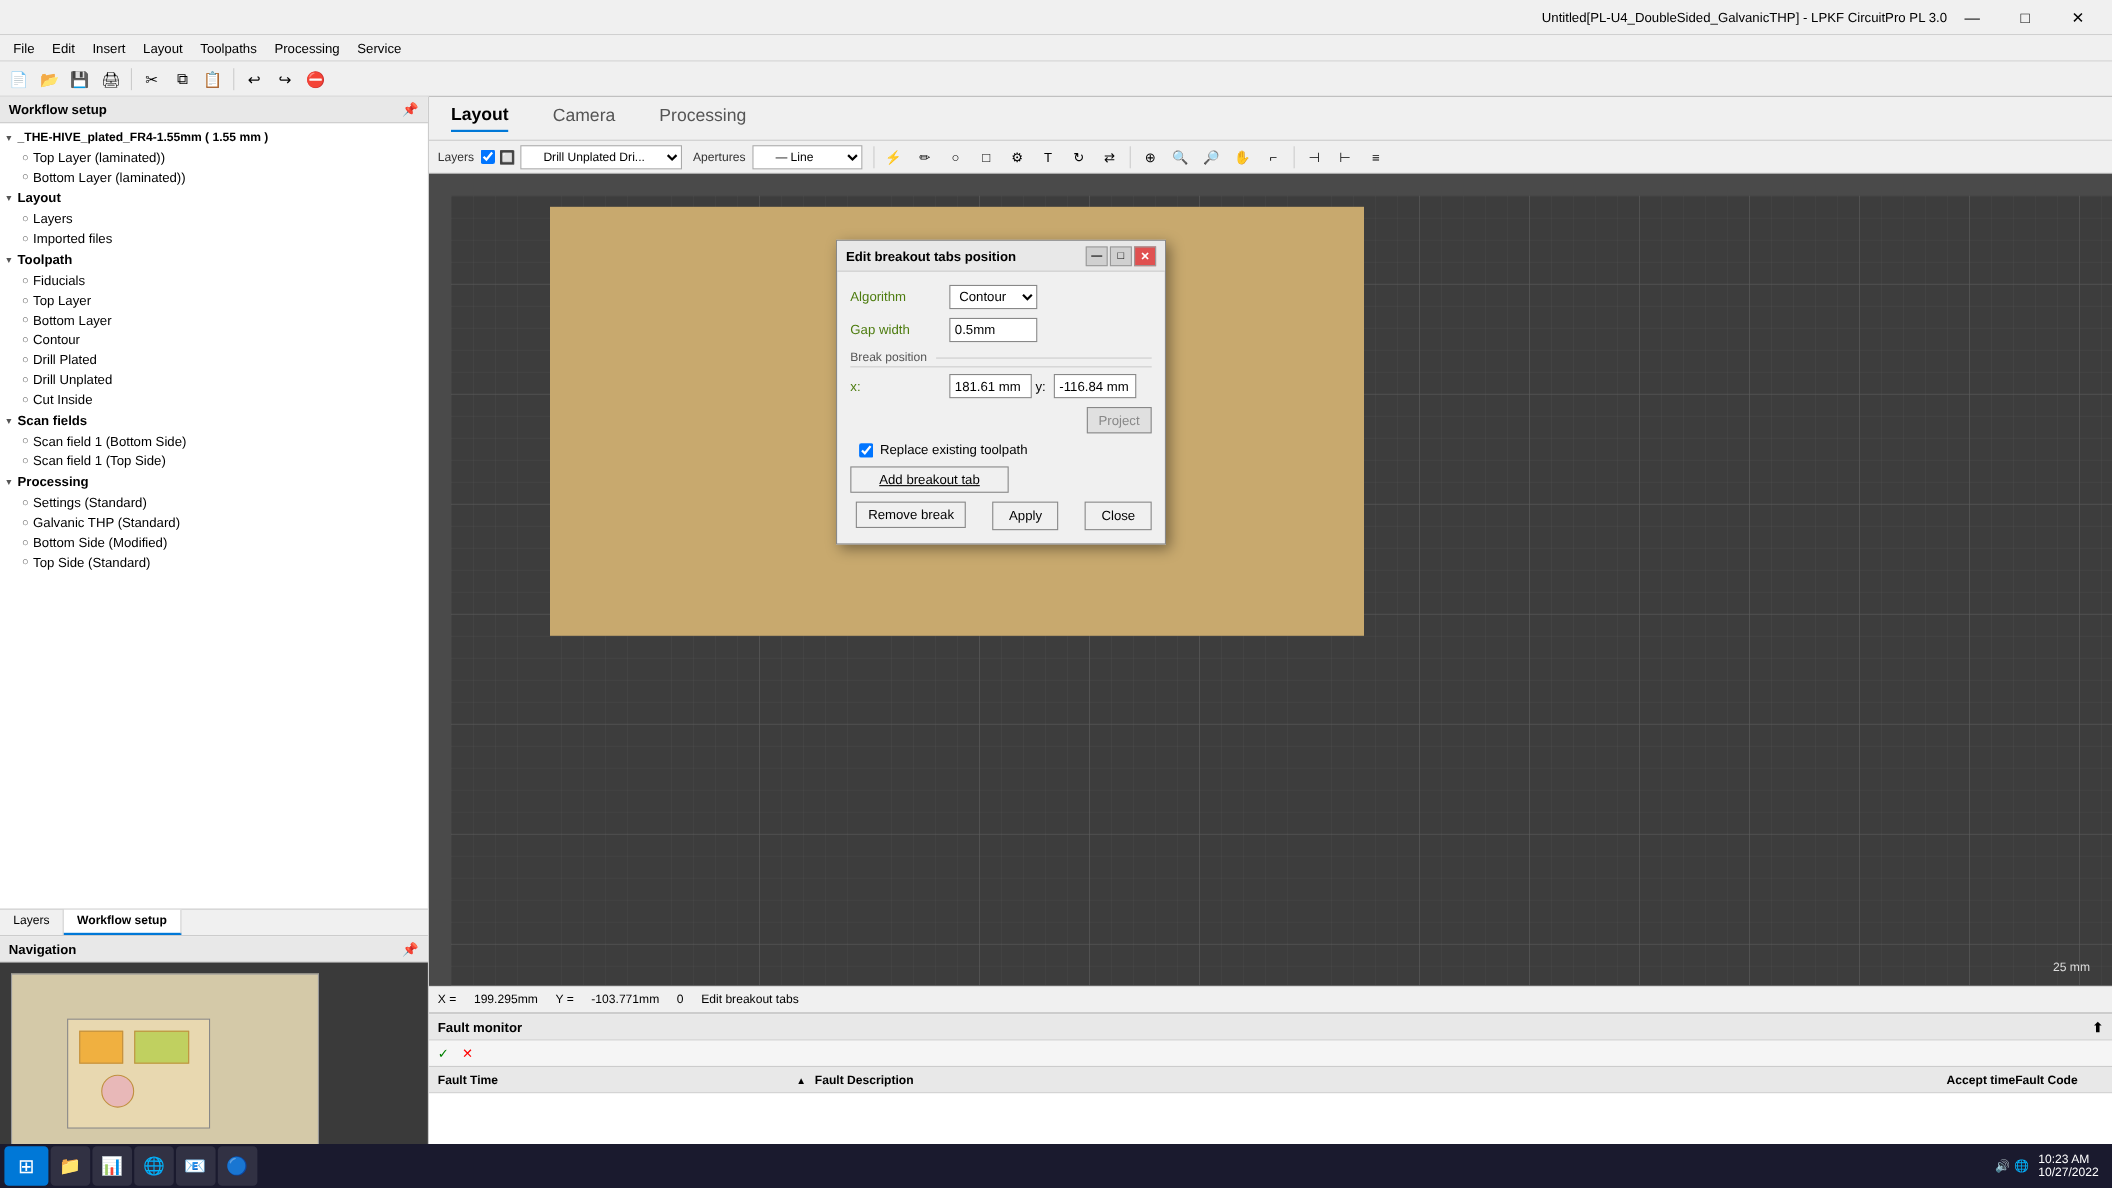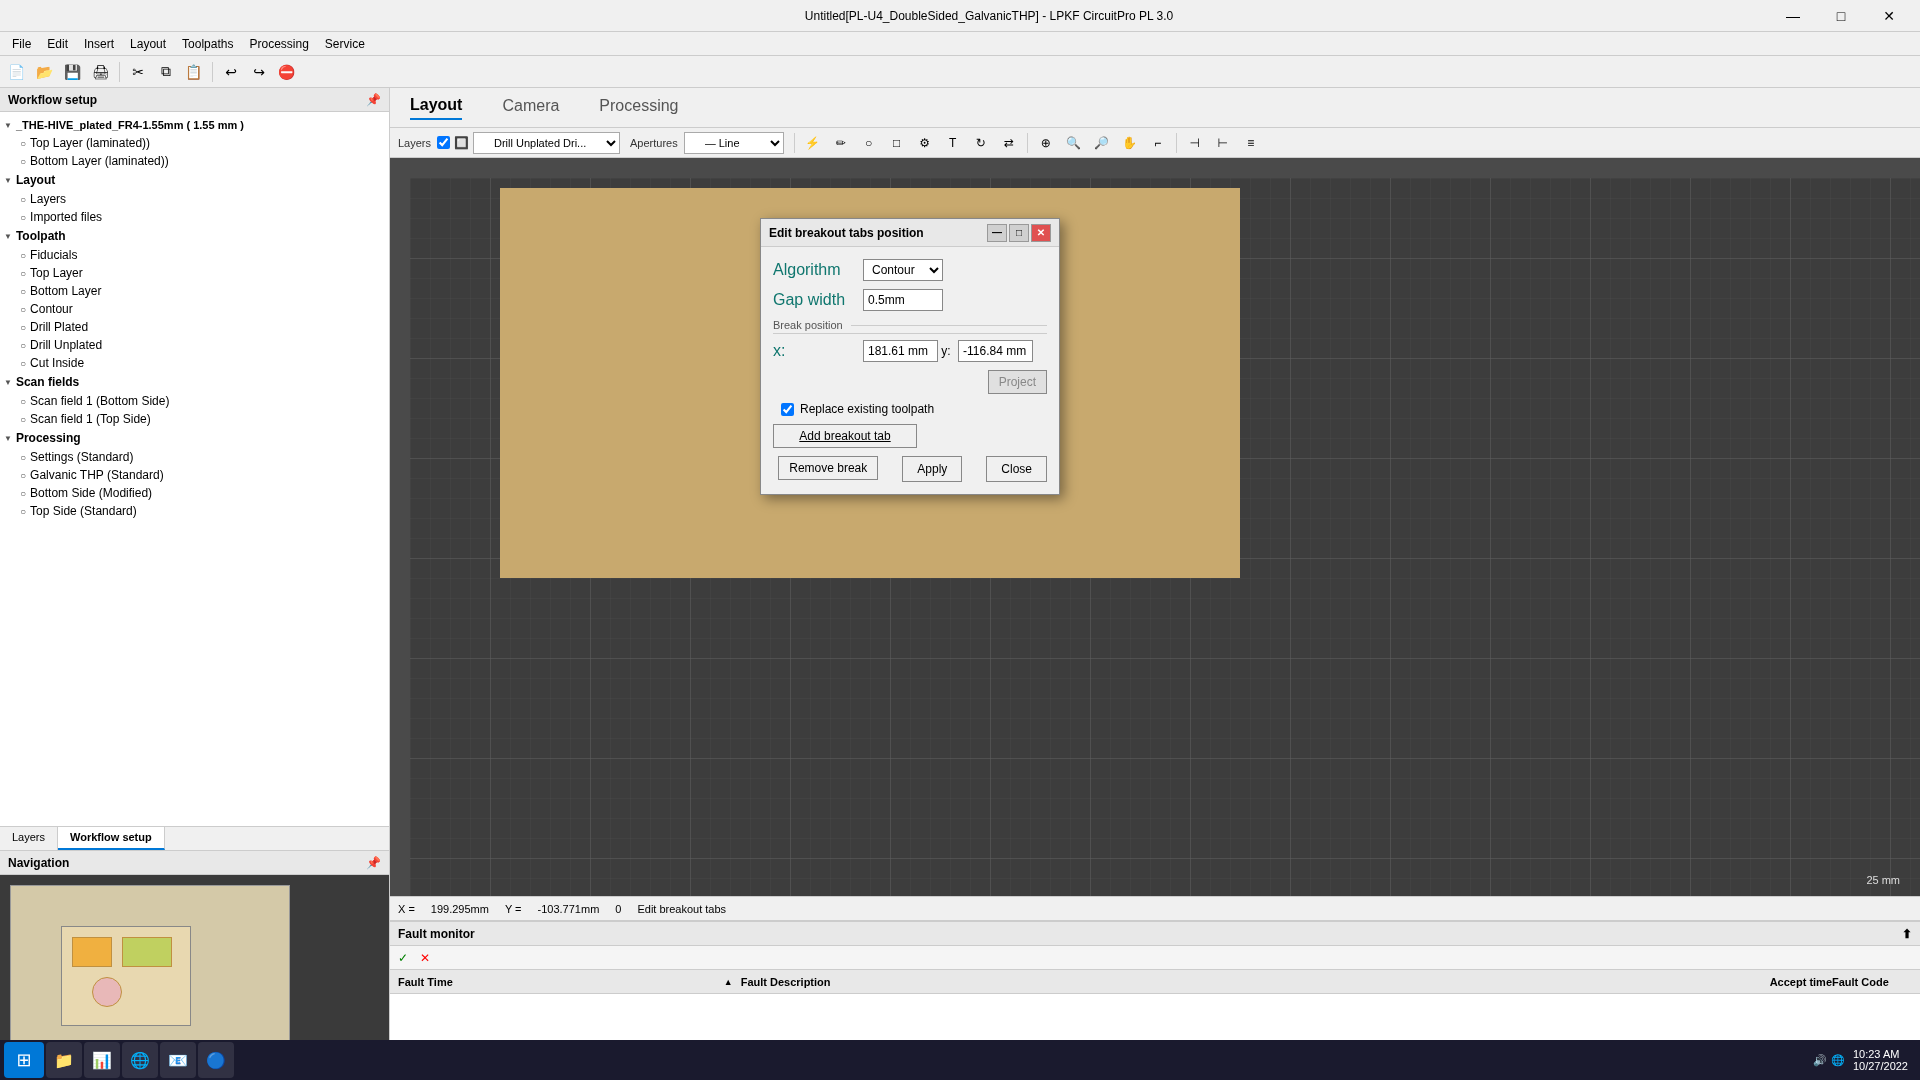--- a/index.html
+++ b/index.html
@@ -9,21 +9,21 @@
     #titlebar {
       height: 32px;
       background: #f0f0f0;
       display: flex;
       align-items: center;
       justify-content: space-between;
       padding: 0 8px;
       border-bottom: 1px solid #ccc;
       user-select: none;
     }
-    #titlebar .title { font-size: 12px; color: #000; flex: 1; text-align: center; }
+    #titlebar .title { font-size: 12px; color: #000; flex: 1; text-align: right; }
     #titlebar .win-buttons { display: flex; gap: 2px; }
     #titlebar .win-btn {
       width: 46px; height: 28px;
       display: flex; align-items: center; justify-content: center;
       font-size: 14px; cursor: pointer; background: transparent;
       border: none;
     }
 
     
     #menubar {
@@ -412,22 +412,22 @@
     .dialog-body {
       padding: 12px;
     }
     .dialog-row {
       display: flex;
       align-items: center;
       margin-bottom: 8px;
     }
     .dialog-label {
       width: 90px;
-      font-size: 16px;
-      color: #0f766e;
+      font-size: 12px;
+      color: #4d7c0f;
     }
     .dialog-input {
       height: 22px;
       border: 1px solid #888;
       background: #fff;
       padding: 0 4px;
       font-size: 12px;
     }
     .dialog-select {
       height: 22px;

